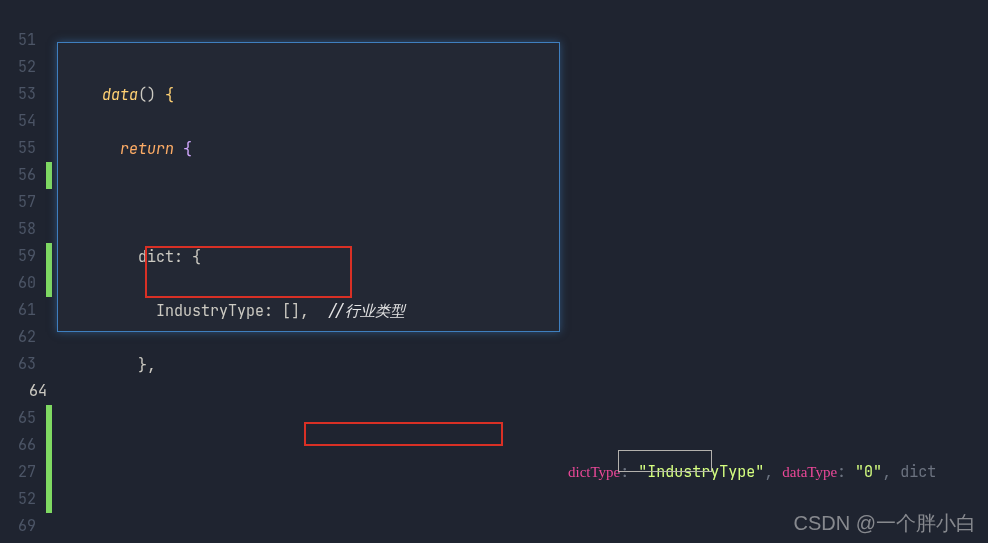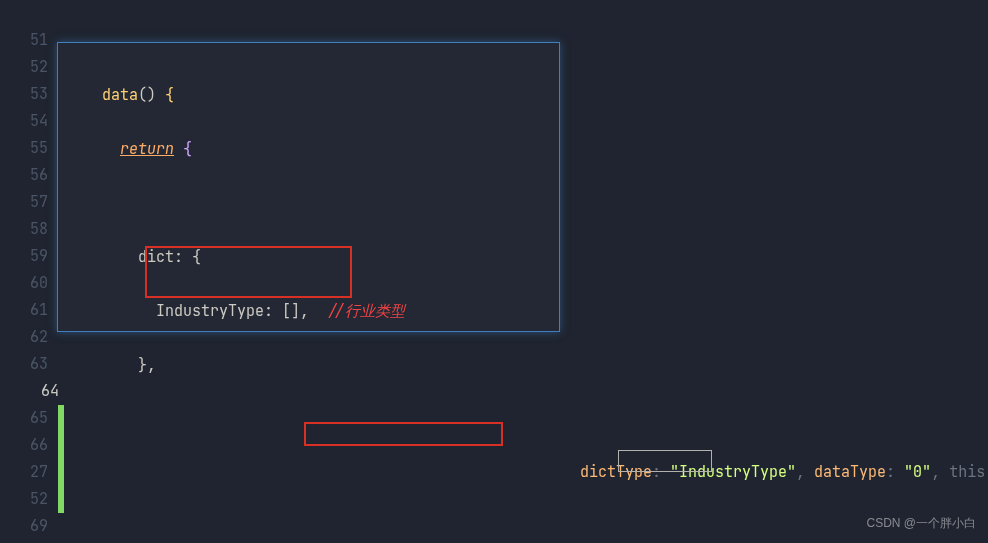--- a/index.html
+++ b/index.html
@@ -7,21 +7,21 @@
     background:#1f2430;
     color:#cccac2;
     font-family: "JetBrains Mono","Fira Code",Consolas,monospace;
     font-size:15px;
     line-height:27px;
     overflow:hidden;
     width:988px;
     height:543px;
     position:relative;
   }
-  .editor { display:flex; height:100%;margin-left:12px; }
+  .editor { display:flex; height:100%; }
   .gutter {
     width:46px;
     background:#1f2430;
     color:#4c5566;
     text-align:right;
     padding-right:10px;
     user-select:none;
     flex-shrink:0;
     padding-top:0;
   }
@@ -32,29 +32,29 @@
     flex-shrink:0;
     position:relative;
   }
   .code {
     flex:1;
     white-space:pre;
     position:relative;
     padding-top:0;
   }
   .line { height:27px; position:relative; } 
-  .kw2 { color:#ffad66; font-style:italic;text-decoration:underline; } 
-  .fn { color:#ffd173; } 
+  .kw2 { color:#ffad66; font-style:italic; } 
+  .fn { color:#ffd173;font-style:italic; } 
   .str { color:#d5ff80; } 
   .prop { color:#cccac2; }
   .punc { color:#cccac2; }
-  .cmt { color:#ef4444; font-style:italic;text-align:right; }
+  .cmt { color:#e5e5e5; font-style:italic;text-align:right; }
   .this { color:#5ccfe6; font-style:italic; }
   .wavy { text-decoration: wavy underline #d5ff80 1px; text-underline-offset:3px; }
-  .gray-prop { color:#fdba74; }
+  .gray-prop { color:#ec4899;font-family:Liberation Serif, serif; }
 
   
   .popup {
     position:absolute;
     left:57px;
     top:42px;
     width:503px;
     height:290px;
     background:#232834;
     border:1px solid #3f7fbf;
@@ -74,21 +74,21 @@
     position:absolute;
     border:1px solid #b3b1ad;
     pointer-events:none;
     z-index:20;
   }
   .watermark {
     position:absolute;
     right:12px;
     bottom:6px;
     color:rgba(220,220,220,0.55);
-    font-size:12px;
+    font-size:20px;
     font-family: sans-serif;
     z-index:50;
   }
   .diff-green {
     position:absolute;
     left:0; width:6px;
     background:#7fd962;
   }
   .bracket-1 { color:#ffd173; }
   .bracket-2 { color:#d2a8ff; }
@@ -124,21 +124,21 @@
     <div class="diff-green" style="top:162px;height:27px"></div>
     <div class="diff-green" style="top:243px;height:54px"></div>
     <div class="diff-green" style="top:405px;height:108px"></div>
   </div>
   <div class="code">
     <div class="line">      <span class="this">this</span><span class="punc">.</span><span class="fn wavy">getCompanyById</span><span class="punc">()</span></div>
     <div class="line">    <span class="punc">},</span></div>
     <div class="line"></div>
     <div class="line"></div>
     <div class="line"></div>
-    <div class="line">                                                        <span class="gray-prop">dictType</span><span class="dim">: </span><span class="str">"IndustryType"</span><span class="dim">, </span><span class="gray-prop">dataType</span><span class="dim">: </span><span class="str">"0"</span><span class="dim">, this</span></div>
+    <div class="line">                                                        <span class="gray-prop">dictType</span><span class="dim">: </span><span class="str">"IndustryType"</span><span class="dim">, </span><span class="gray-prop">dataType</span><span class="dim">: </span><span class="str">"0"</span><span class="dim">, dict</span></div>
     <div class="line">                                                       </div>
     
     
     
     
     
     
     
     
     

